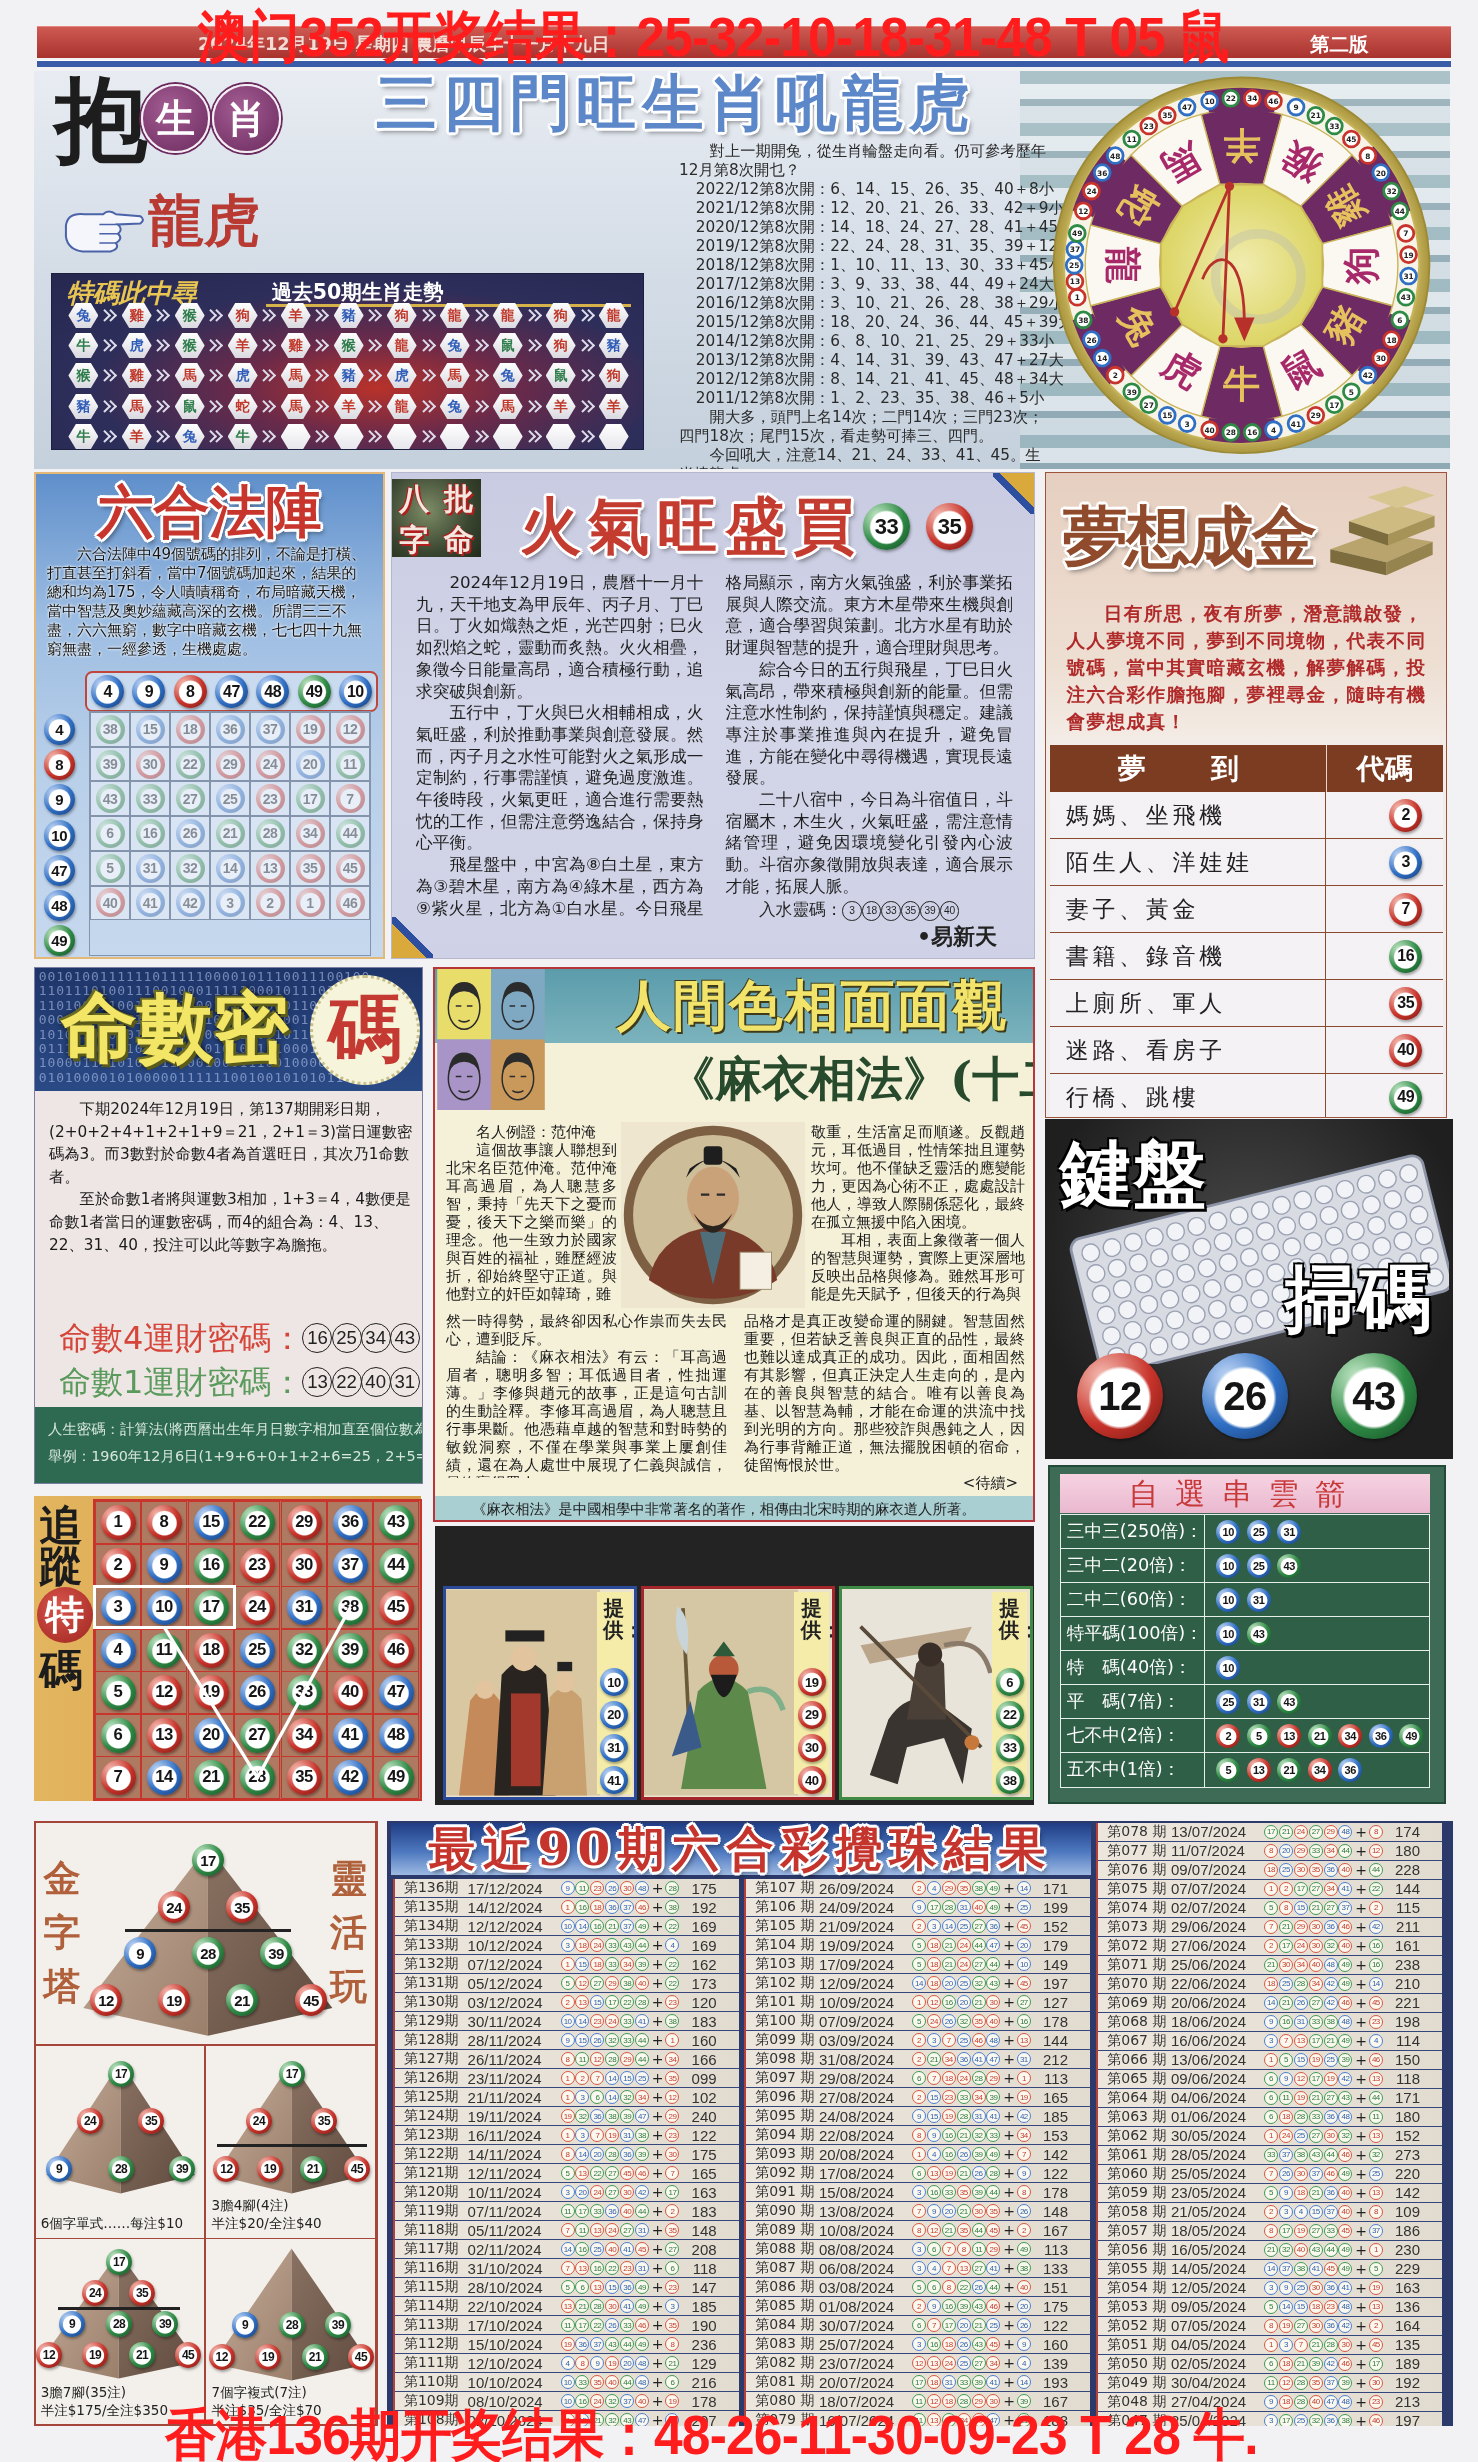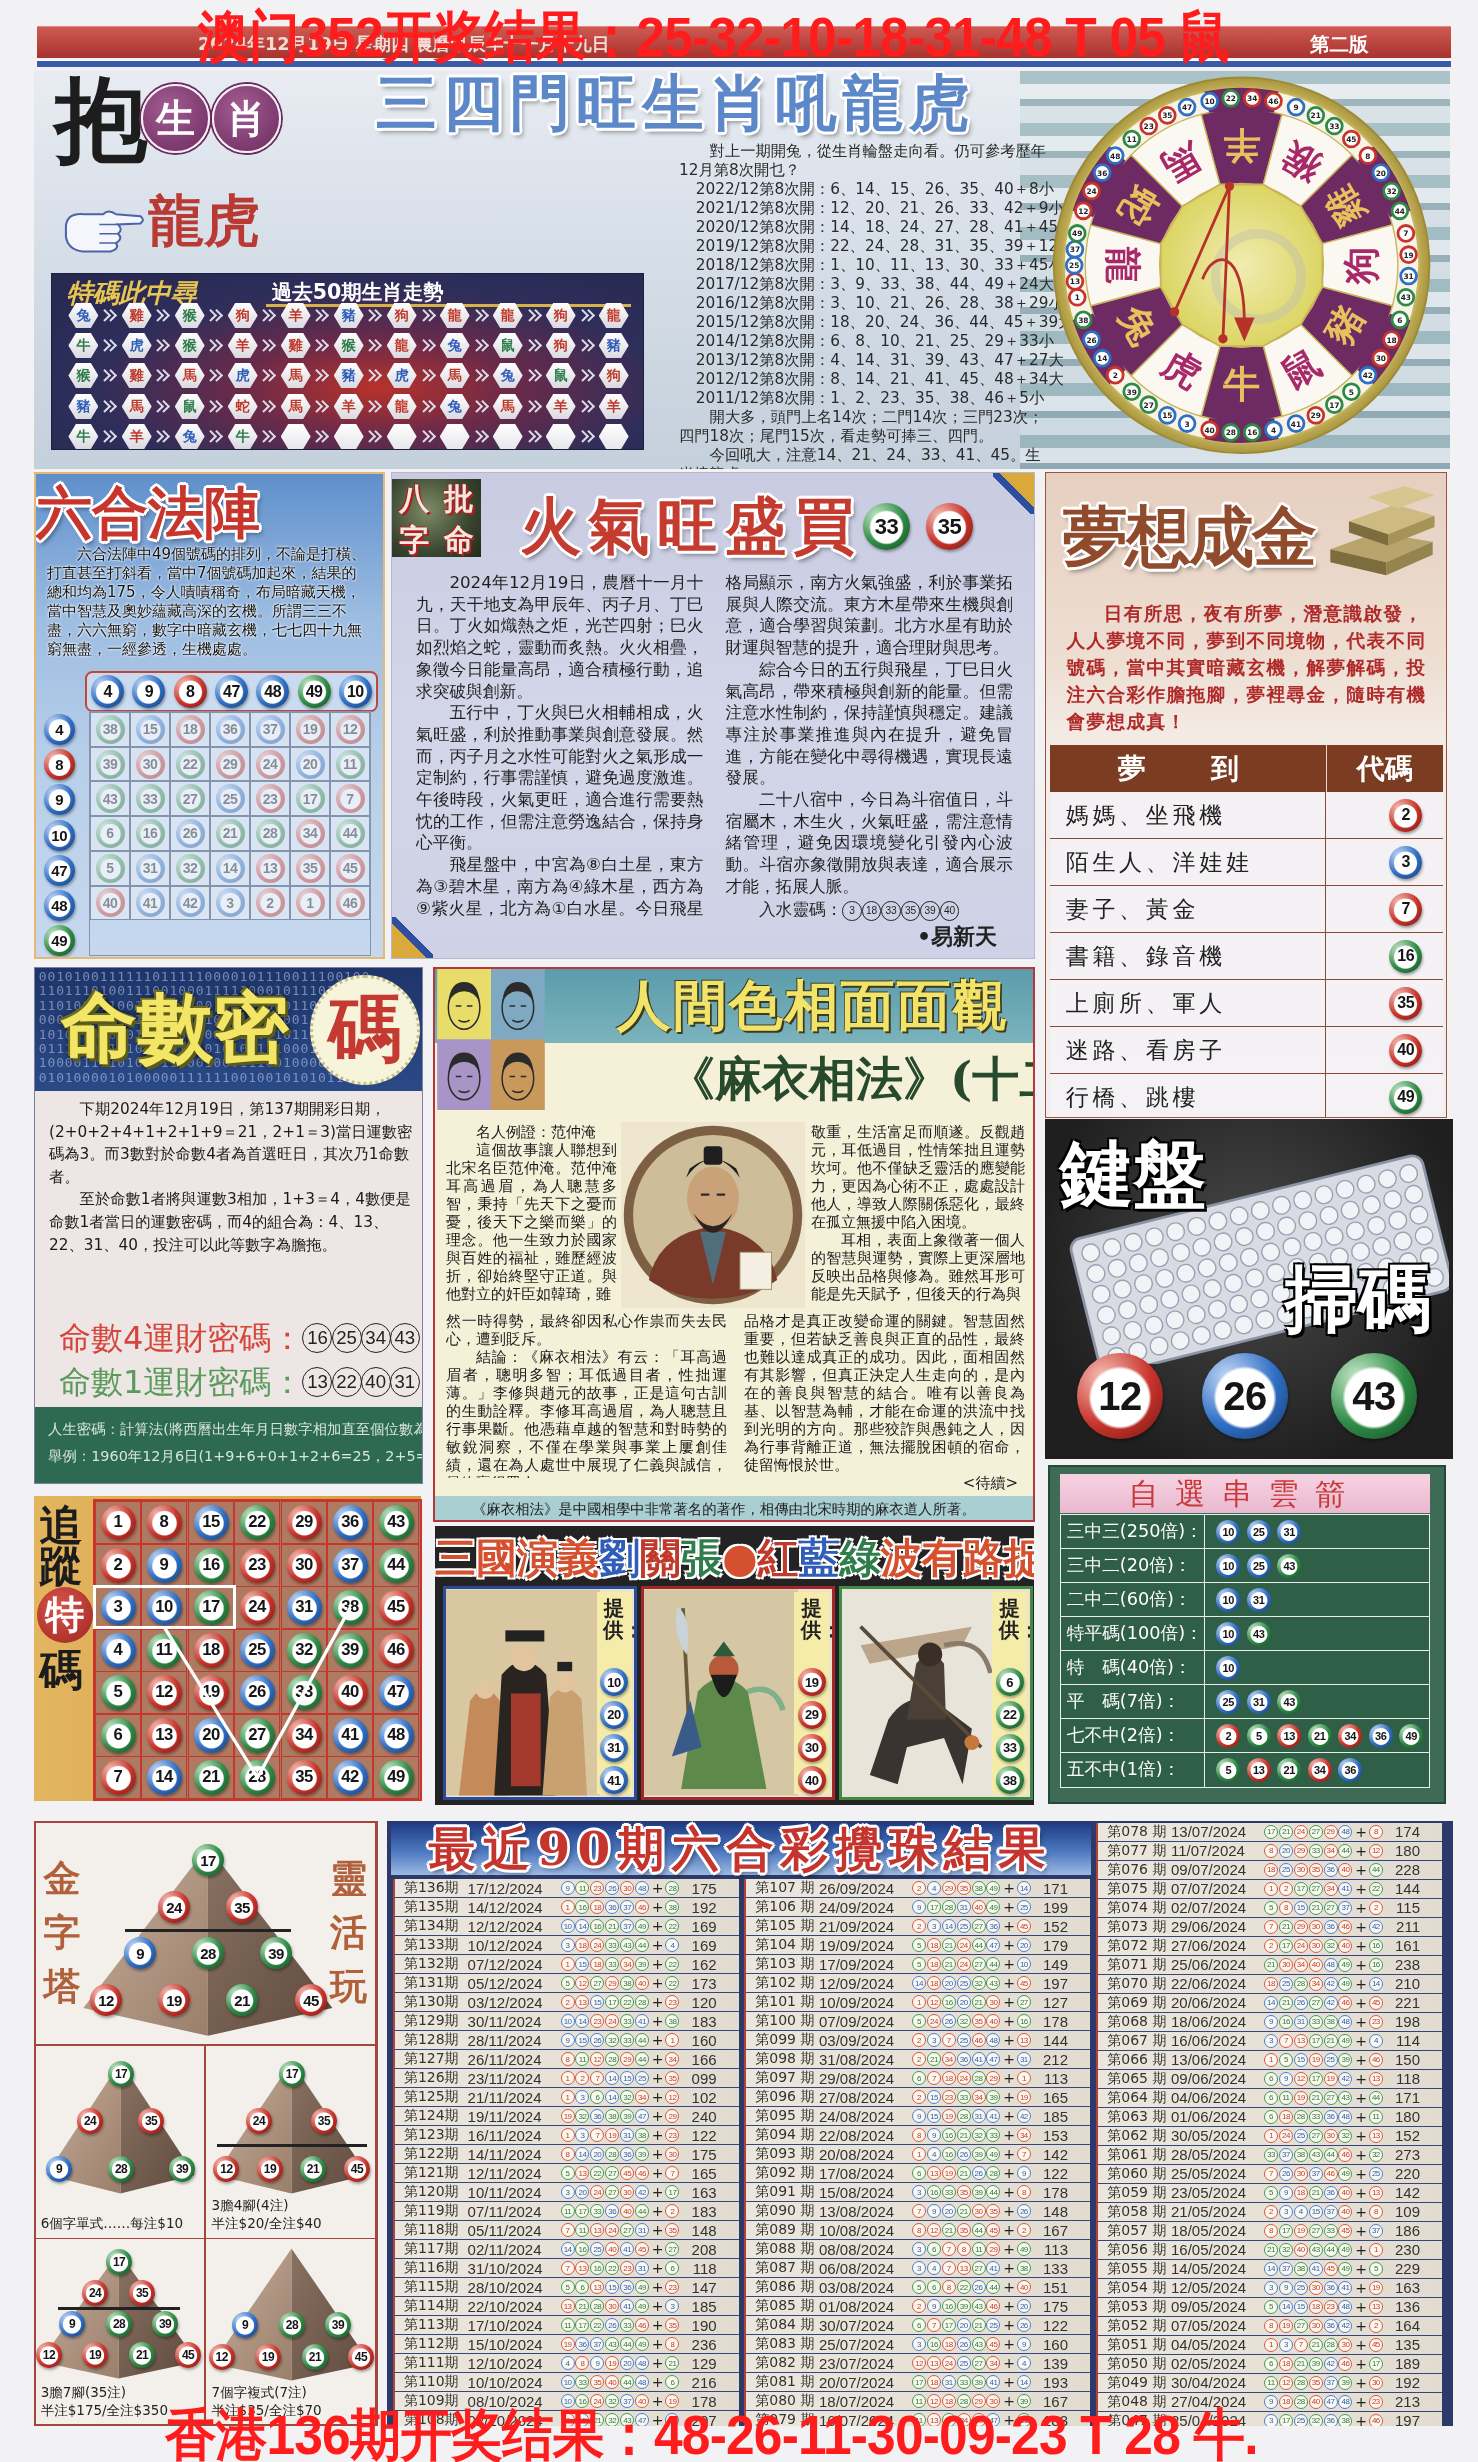--- a/index.html
+++ b/index.html
@@ -44,21 +44,21 @@
 .hex.empty{background:linear-gradient(180deg,#fff,#e6e6ec)}
 .chev{position:absolute;width:16.7px;height:16.7px}
 .chev::before,.chev::after{content:"";position:absolute;top:3.7px;width:7.4px;height:7.4px;border-right:2.8px solid #dcdcea;border-top:2.8px solid #dcdcea;transform:rotate(45deg)}
 .chev::before{left:0}.chev::after{left:6.5px}
 .analysis{left:645px;top:71px;width:374px;font-size:15.3px;line-height:19px;color:#2a2a2a}
 .analysis .hist{padding-left:16.7px;white-space:nowrap}
 .wheel{left:1012px;top:0;width:419px;height:398px}
 
 
 .sec-liuhe{left:34px;top:472px;width:351px;height:487px;border:2.8px solid #e4b978;background:linear-gradient(180deg,#5f8fcb 0%,#9dbde2 30%,#b8cfe9 60%,#c6d8ee 100%);overflow:hidden}
-.lh-title{left:0;width:100%;top:5.6px;text-align:left;font-size:56px;line-height:65px;font-weight:bold;color:#c7352c;font-family:Liberation Sans, sans-serif}
+.lh-title{left:0;width:100%;top:5.6px;text-align:center;font-size:56px;line-height:65px;font-weight:bold;color:#c7352c;font-family:Liberation Serif, serif}
 .lh-text{left:11px;top:71px;width:322px;font-size:15px;line-height:19px;text-indent:2em;color:#151515;text-shadow:0 0 2.8px #fff,0 0 2.8px #fff}
 .lh-top{left:49px;top:197px;width:293px;height:41px;border:2.8px solid #c0463c;border-radius:7.4px;display:flex;justify-content:space-around;align-items:center;background:rgba(215,228,243,.7)}
 .lh-left{left:4.7px;top:240px;width:37px;display:flex;flex-direction:column;align-items:center;gap:4.2px}
 .lh-grid{left:53px;top:237px;width:282px;height:245px;display:grid;grid-template-columns:repeat(7,1fr);grid-template-rows:repeat(7,1fr);border:1.9px solid #8494ad}
 .lh-cell{border:0.9px solid #8494ad;display:flex;align-items:center;justify-content:center;background:rgba(226,234,245,.75)}
 
 
 .sec-bazi{left:391px;top:472px;width:644px;height:487px;background:linear-gradient(180deg,#c9cbe2 0%,#d3d5e8 50%,#cfd2e6 100%);border:1.9px solid #b5b7cc;overflow:hidden}
 .corner-tr{right:0;top:0;width:41px;height:41px;background:linear-gradient(225deg,#d9a93c 0 42%,#2e4fa0 42% 54%,transparent 54%)}
 .corner-bl{left:0;bottom:0;width:41px;height:41px;background:linear-gradient(45deg,#d9a93c 0 42%,#2e4fa0 42% 54%,transparent 54%)}
@@ -1148,21 +1148,20 @@
         <span class="ball green" style="width:35px;height:35px;font-size:16.7px;">49</span>
       </div>
       <div class="tk-hl" style="left:-1.9px;top:84px;width:143px;height:44px"></div>
       <svg style="position:absolute;left:0;top:0" width="325" height="298" viewBox="0 0 349 320">
         <polyline points="74.78999999999999,136.25 174.51,297.05000000000007 274.23,114.25" fill="none" stroke="#fff" stroke-width="3.5"></polyline>
       </svg>
     </div>
 </section>
 
 <section class="abs sec-3k">
-  <div class="abs k3-title"><span style="color:#d4502e">三國演義</span><span style="color:#2f5db8">劉</span><span style="color:#c0392b">關</span><span style="color:#2e7d4a">張</span><span style="color:#d4502e">●</span><span style="color:#c0392b">紅</span><span style="color:#2f5db8">藍</span><span style="color:#2e7d4a">綠</span><span style="color:#d4502e">波有路捉</span></div>
   <div class="abs" style="left:0;top:0;width:599px;height:279px">
       <div class="tk3-panel" style="left:8.4px;border-color:#2c4a9a">
         <div class="tk3-img"><svg width="154" height="207" viewBox="0 0 166 222">
             <rect width="166" height="222" fill="#d9c7a2"></rect>
             <path d="M14 222 L26 120 Q42 96 58 120 L68 222Z" fill="#c48a5a"></path>
             <path d="M52 222 L60 92 Q84 62 108 92 L118 222Z" fill="#2a2420"></path>
             <rect x="70" y="112" width="32" height="100" fill="#a3382c"></rect>
             <circle cx="84" cy="74" r="14" fill="#e2c49e"></circle>
             <rect x="64" y="44" width="42" height="12" fill="#222"></rect>
             <path d="M104 222 L112 116 Q128 96 146 118 L152 222Z" fill="#c9a070"></path>

